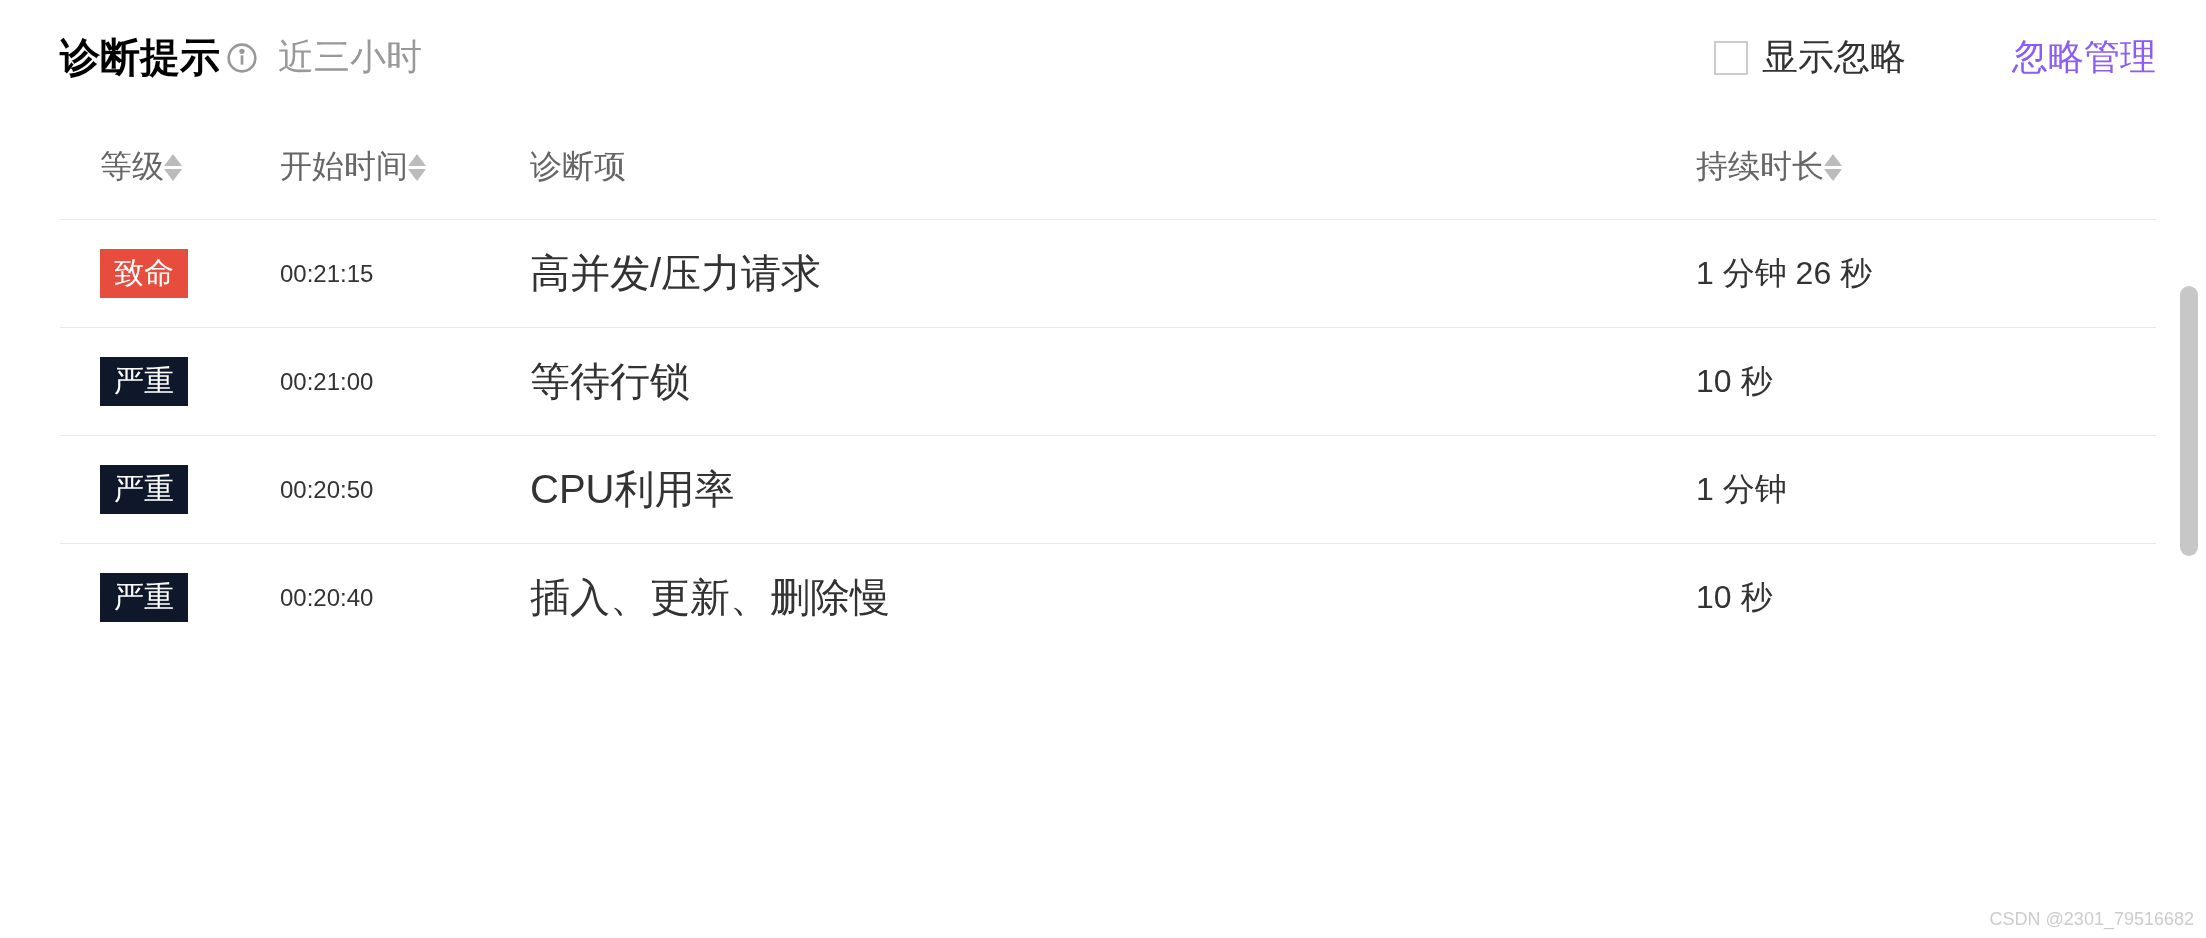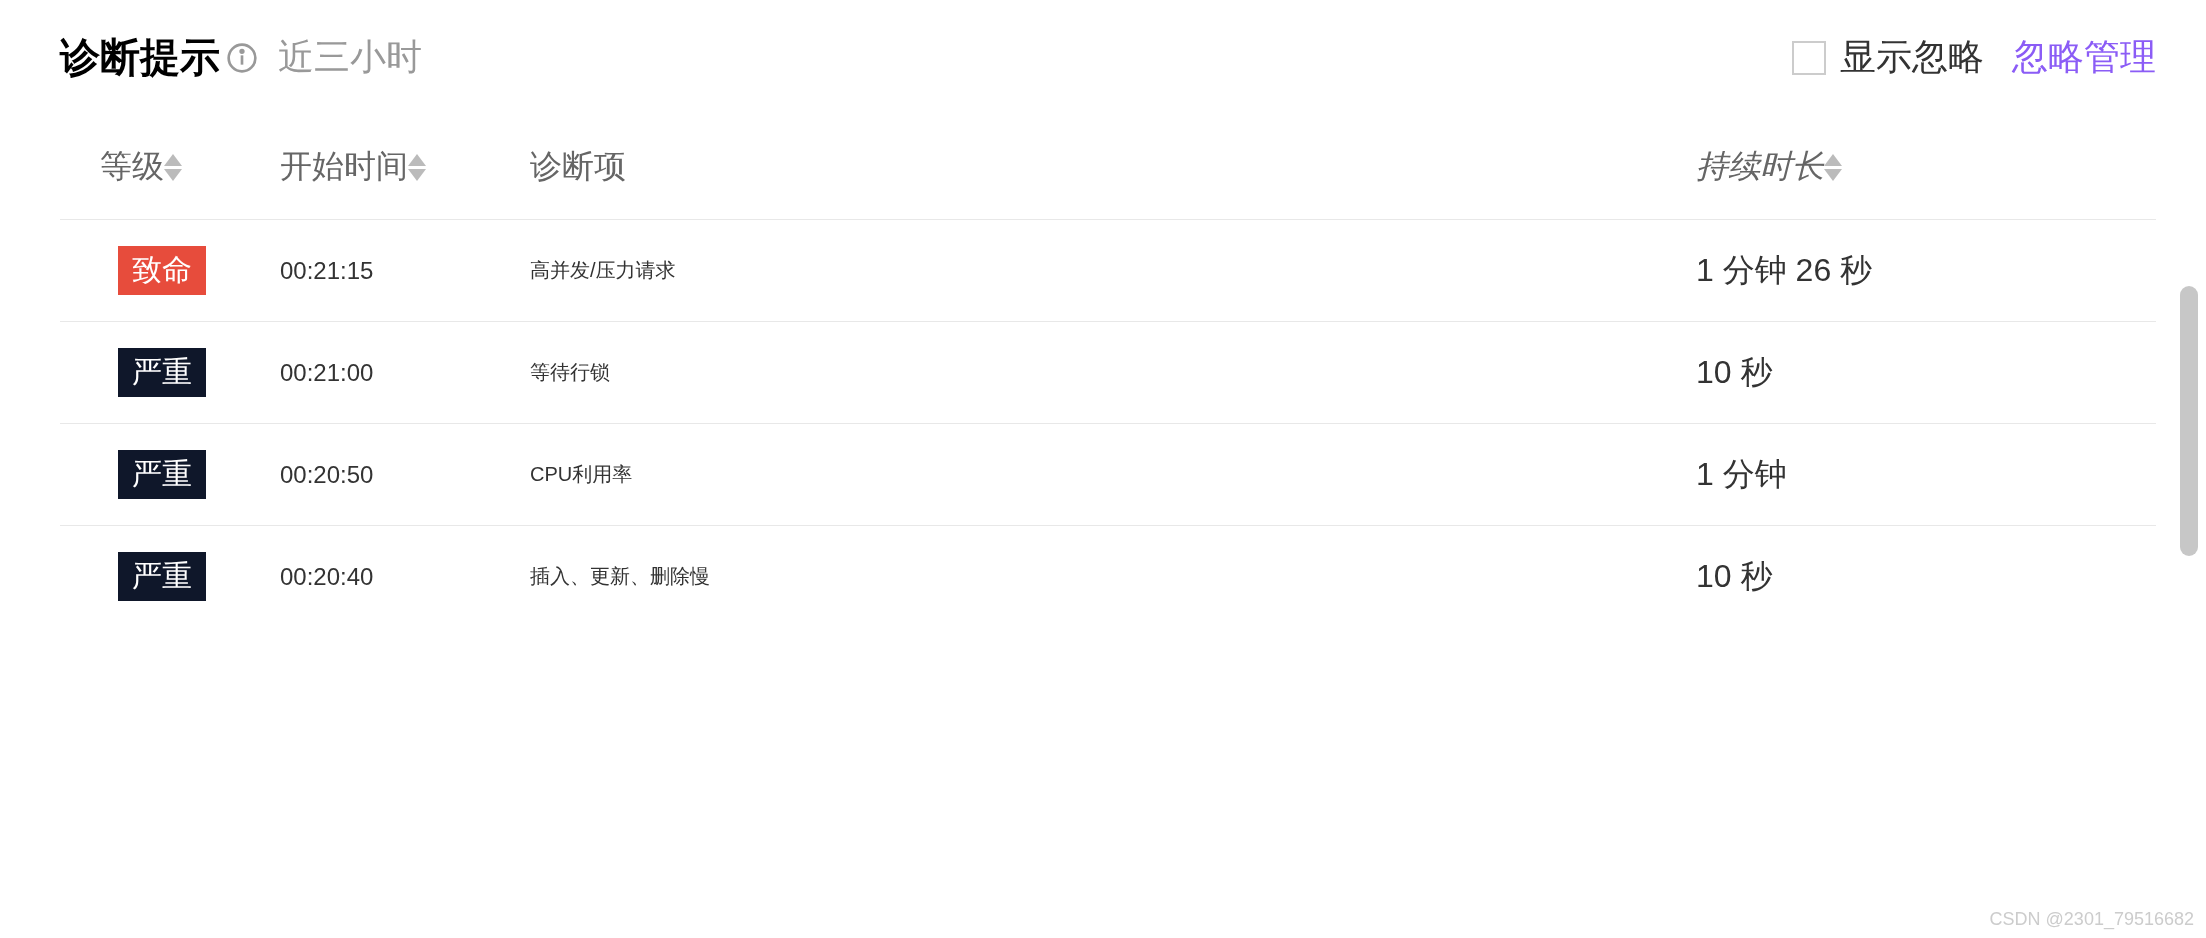--- a/index.html
+++ b/index.html
@@ -44,21 +44,21 @@
       height: 32px;
     }
     .subtitle {
       font-size: 36px;
       color: #999;
       font-weight: 400;
     }
     .header-right {
       display: flex;
       align-items: center;
-      gap: 28px;
+      gap: 106px;
     }
     .checkbox-wrapper {
       display: flex;
       align-items: center;
       gap: 14px;
     }
     .checkbox {
       width: 34px;
       height: 34px;
       border: 2px solid #ccc;
@@ -84,50 +84,49 @@
     }
     .th {
       font-size: 32px;
       color: #666;
       display: flex;
       align-items: center;
     }
     .th-level { width: 180px; }
     .th-time { width: 250px; }
     .th-item { flex: 1; }
-    .th-duration { width: 420px; font-style: italic; }
+    .th-duration { width: 420px; }
     .sort-icon {
       display: inline-flex;
       flex-direction: column;
       gap: 3px;
     }
     .sort-icon svg {
       width: 18px;
       height: 12px;
     }
     .table-body {
       position: relative;
     }
     .table-row {
       display: flex;
       align-items: center;
       padding: 26px 40px;
       border-bottom: 1px solid #e8e8e8;
     }
     .td-level { width: 180px; }
     .td-time { width: 250px; font-size: 24px; color: #333; }
-    .td-item { flex: 1; font-size: 20px; color: #333; }
+    .td-item { flex: 1; font-size: 40px; color: #333; }
     .td-duration { width: 420px; font-size: 32px; color: #333; }
     .badge {
       display: inline-block;
       padding: 4px 14px;
       color: #fff;
       font-size: 30px;
       font-weight: 400;
-      margin-left: 18px;
     }
     .badge-fatal {
       background: #e74c3c;
     }
     .badge-critical {
       background: #0f172a;
     }
     .scrollbar {
       position: absolute;
       right: 8px;

